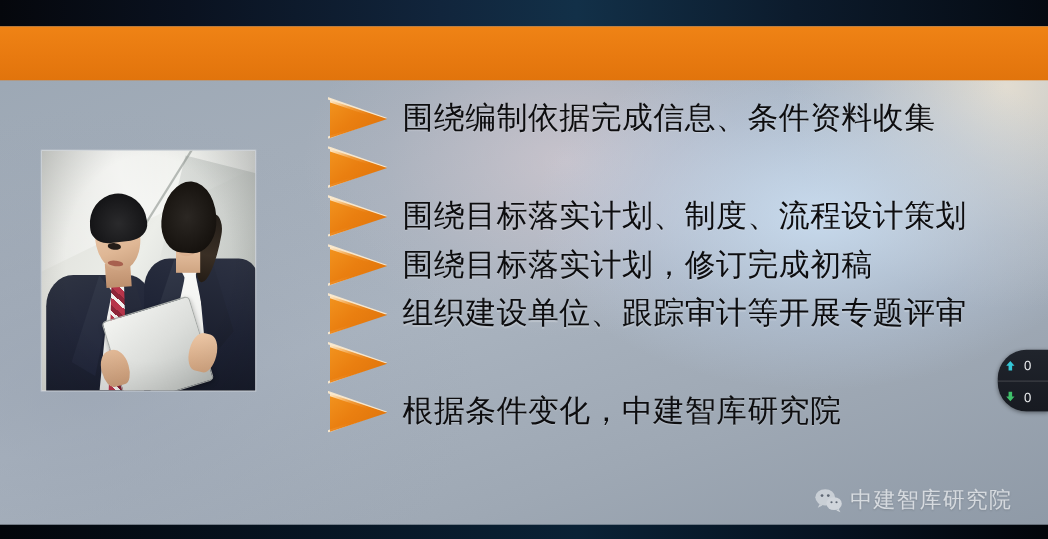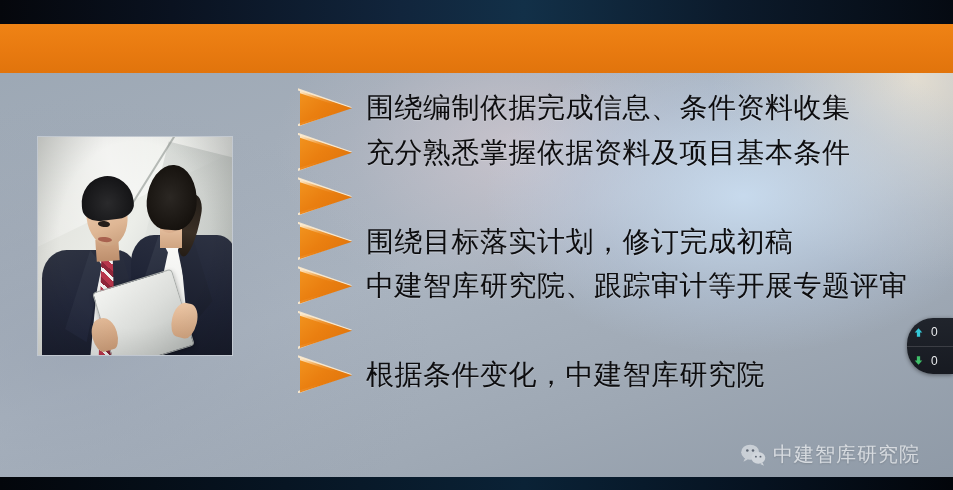--- a/index.html
+++ b/index.html
@@ -381,54 +381,54 @@
 
     <div class="bullet-row">
       <span class="arrow-icon">
         <span class="tri-edge"></span>
           <span class="tri"></span>
           <span class="tri-hl"></span>
       </span>
       <span class="bullet-text">围绕编制依据完成信息、条件资料收集</span>
     </div>
 
-    <div class="bullet-row">
-      <span class="arrow-icon">
-        <span class="tri-edge"></span>
-          <span class="tri"></span>
-          <span class="tri-hl"></span>
-      </span>
-      <span class="bullet-text">充分熟悉掌握依据资料及项目基本条件</span>
-    </div>
-
-    <div class="bullet-row">
-      <span class="arrow-icon">
-        <span class="tri-edge"></span>
-          <span class="tri"></span>
-          <span class="tri-hl"></span>
-      </span>
-    </div>
-
+
+    <div class="bullet-row">
+      <span class="arrow-icon">
+        <span class="tri-edge"></span>
+          <span class="tri"></span>
+          <span class="tri-hl"></span>
+      </span>
+    </div>
+
+    <div class="bullet-row">
+      <span class="arrow-icon">
+        <span class="tri-edge"></span>
+          <span class="tri"></span>
+          <span class="tri-hl"></span>
+      </span>
+      <span class="bullet-text">围绕目标落实计划、制度、流程设计策划</span>
+    </div>
 
     <div class="bullet-row">
       <span class="arrow-icon">
         <span class="tri-edge"></span>
           <span class="tri"></span>
           <span class="tri-hl"></span>
       </span>
       <span class="bullet-text">围绕目标落实计划，修订完成初稿</span>
     </div>
 
     <div class="bullet-row">
       <span class="arrow-icon">
         <span class="tri-edge"></span>
           <span class="tri"></span>
           <span class="tri-hl"></span>
       </span>
-      <span class="bullet-text">中建智库研究院、跟踪审计等开展专题评审</span>
+      <span class="bullet-text">组织建设单位、跟踪审计等开展专题评审</span>
     </div>
 
     <div class="bullet-row">
       <span class="arrow-icon">
         <span class="tri-edge"></span>
           <span class="tri"></span>
           <span class="tri-hl"></span>
       </span>
     </div>
 

